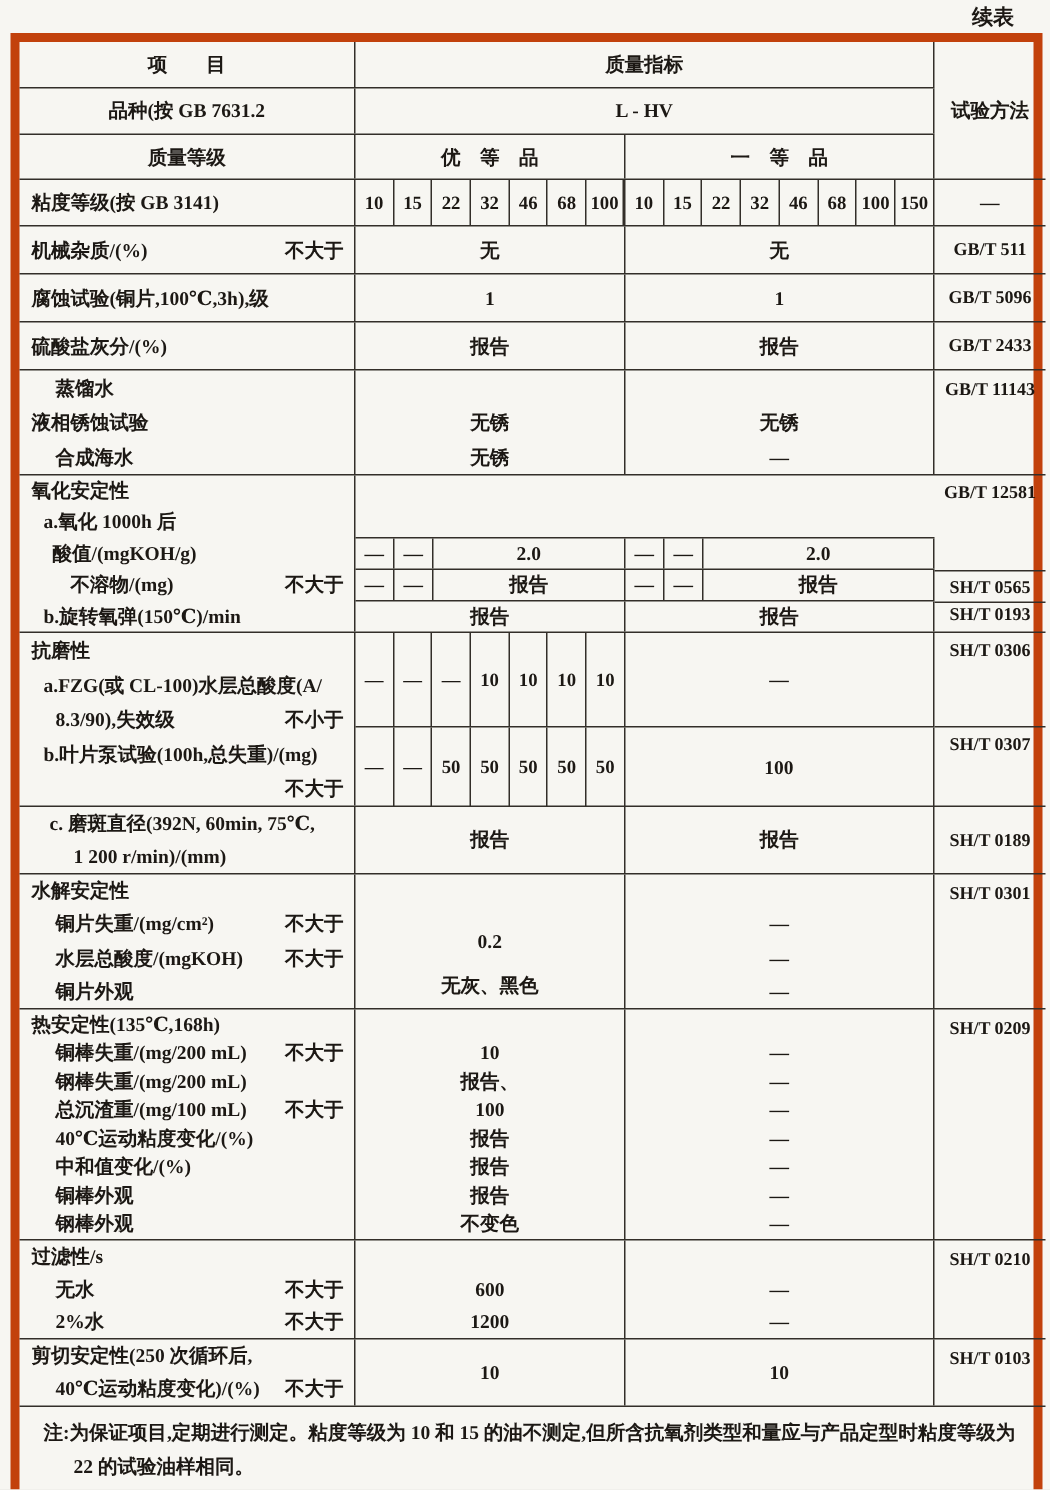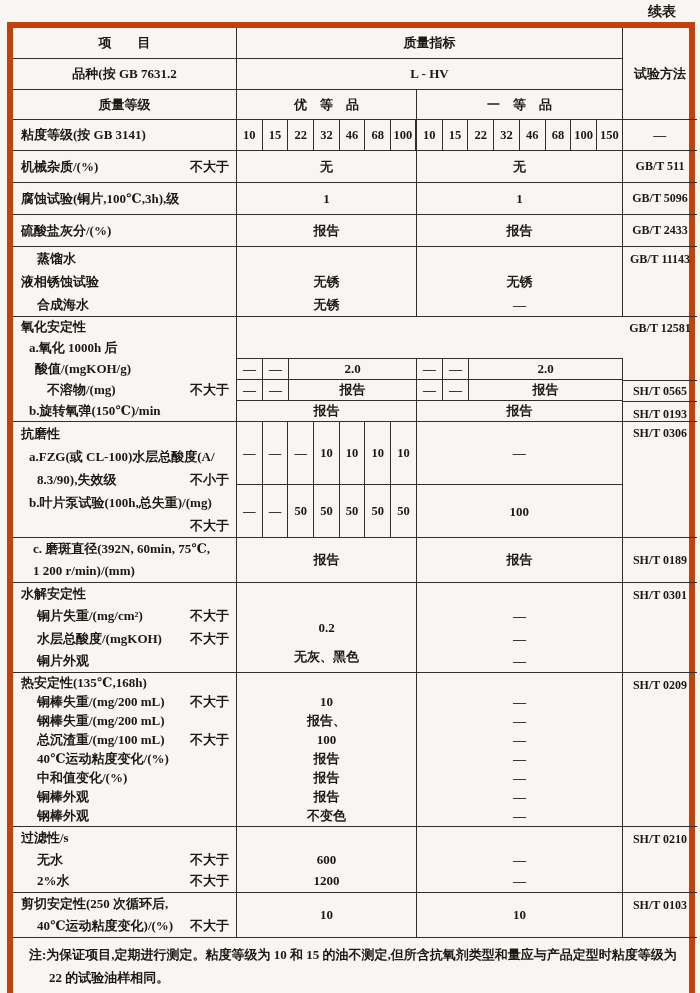--- a/index.html
+++ b/index.html
@@ -30,21 +30,21 @@
   .vsf{width:25.75px;justify-content:center;font-size:12.5px}
   .s26{width:26px}
   .sp128{width:128px}
   .sp154{width:154px}
   .w180{width:180px}
   .w206{width:206px}
   .thick{border-right-width:2px}
   .srow{display:flex;align-items:stretch;flex-shrink:0}
   .lab{padding-left:8px}
   .i8{padding-left:8px}.i16{padding-left:16px}.i20{padding-left:20px}
-  .i22{padding-left:22px}.i24{padding-left:24px}.i32{padding-left:20px}.i34{padding-left:34px}
+  .i22{padding-left:22px}.i24{padding-left:24px}.i32{padding-left:36px}.i34{padding-left:34px}
   .cond{margin-left:auto;padding-right:7px;white-space:nowrap}
   .m{font-size:12px;width:100%;text-align:center}
   .mtop{align-items:flex-start}
   .mtop .m{padding-top:5px}
   .mcol{display:flex;flex-direction:column;align-items:stretch}
   .mcol>div{display:flex;justify-content:center;flex-shrink:0}
   .tstart{align-items:flex-start;padding-top:4px}
   .nrow{display:block;width:684px}
   .note{font-size:13px;line-height:23px;padding:5px 12px 5px 36px;text-indent:-20px}
 </style>
@@ -184,21 +184,21 @@
           <div class="c w206 cc">报告</div>
         </div>
       </div>
       <div class="c wm mcol">
         <div class="h63 tstart">
             <span class="m">GB/T 12581</span>
           </div>
         <div class="h21 bt" style="align-items:center">
             <span class="m">SH/T 0565</span>
           </div>
-        <div class="h21 bt" style="align-items:flex-end">
+        <div class="h21 bt" style="align-items:flex-start">
             <span class="m">SH/T 0193</span>
           </div>
       </div>
     </div>
 
     <div class="row h116 bt">
       <div class="c wl col">
         <div class="ln i8">抗磨性</div>
         <div class="ln i16">a.FZG(或 CL-100)水层总酸度(A/</div>
         <div class="ln i24">
@@ -228,20 +228,23 @@
           <div class="c vs">50</div>
           <div class="c vs">50</div>
           <div class="c vs">50</div>
           <div class="c vs">50</div>
           <div class="c w206 cc">100</div>
         </div>
       </div>
       <div class="c wm mcol">
         <div class="h62 tstart">
             <span class="m">SH/T 0306</span>
+          </div>
+        <div class="h54 bt tstart">
+            <span class="m">SH/T 0307</span>
           </div>
       </div>
     </div>
 
     <div class="row h45 bt">
       <div class="c wl col">
         <div class="ln i20">c. 磨斑直径(392N, 60min, 75℃,</div>
         <div class="ln i32">1 200 r/min)/(mm)</div>
       </div>
       <div class="c wp cc">报告</div>

